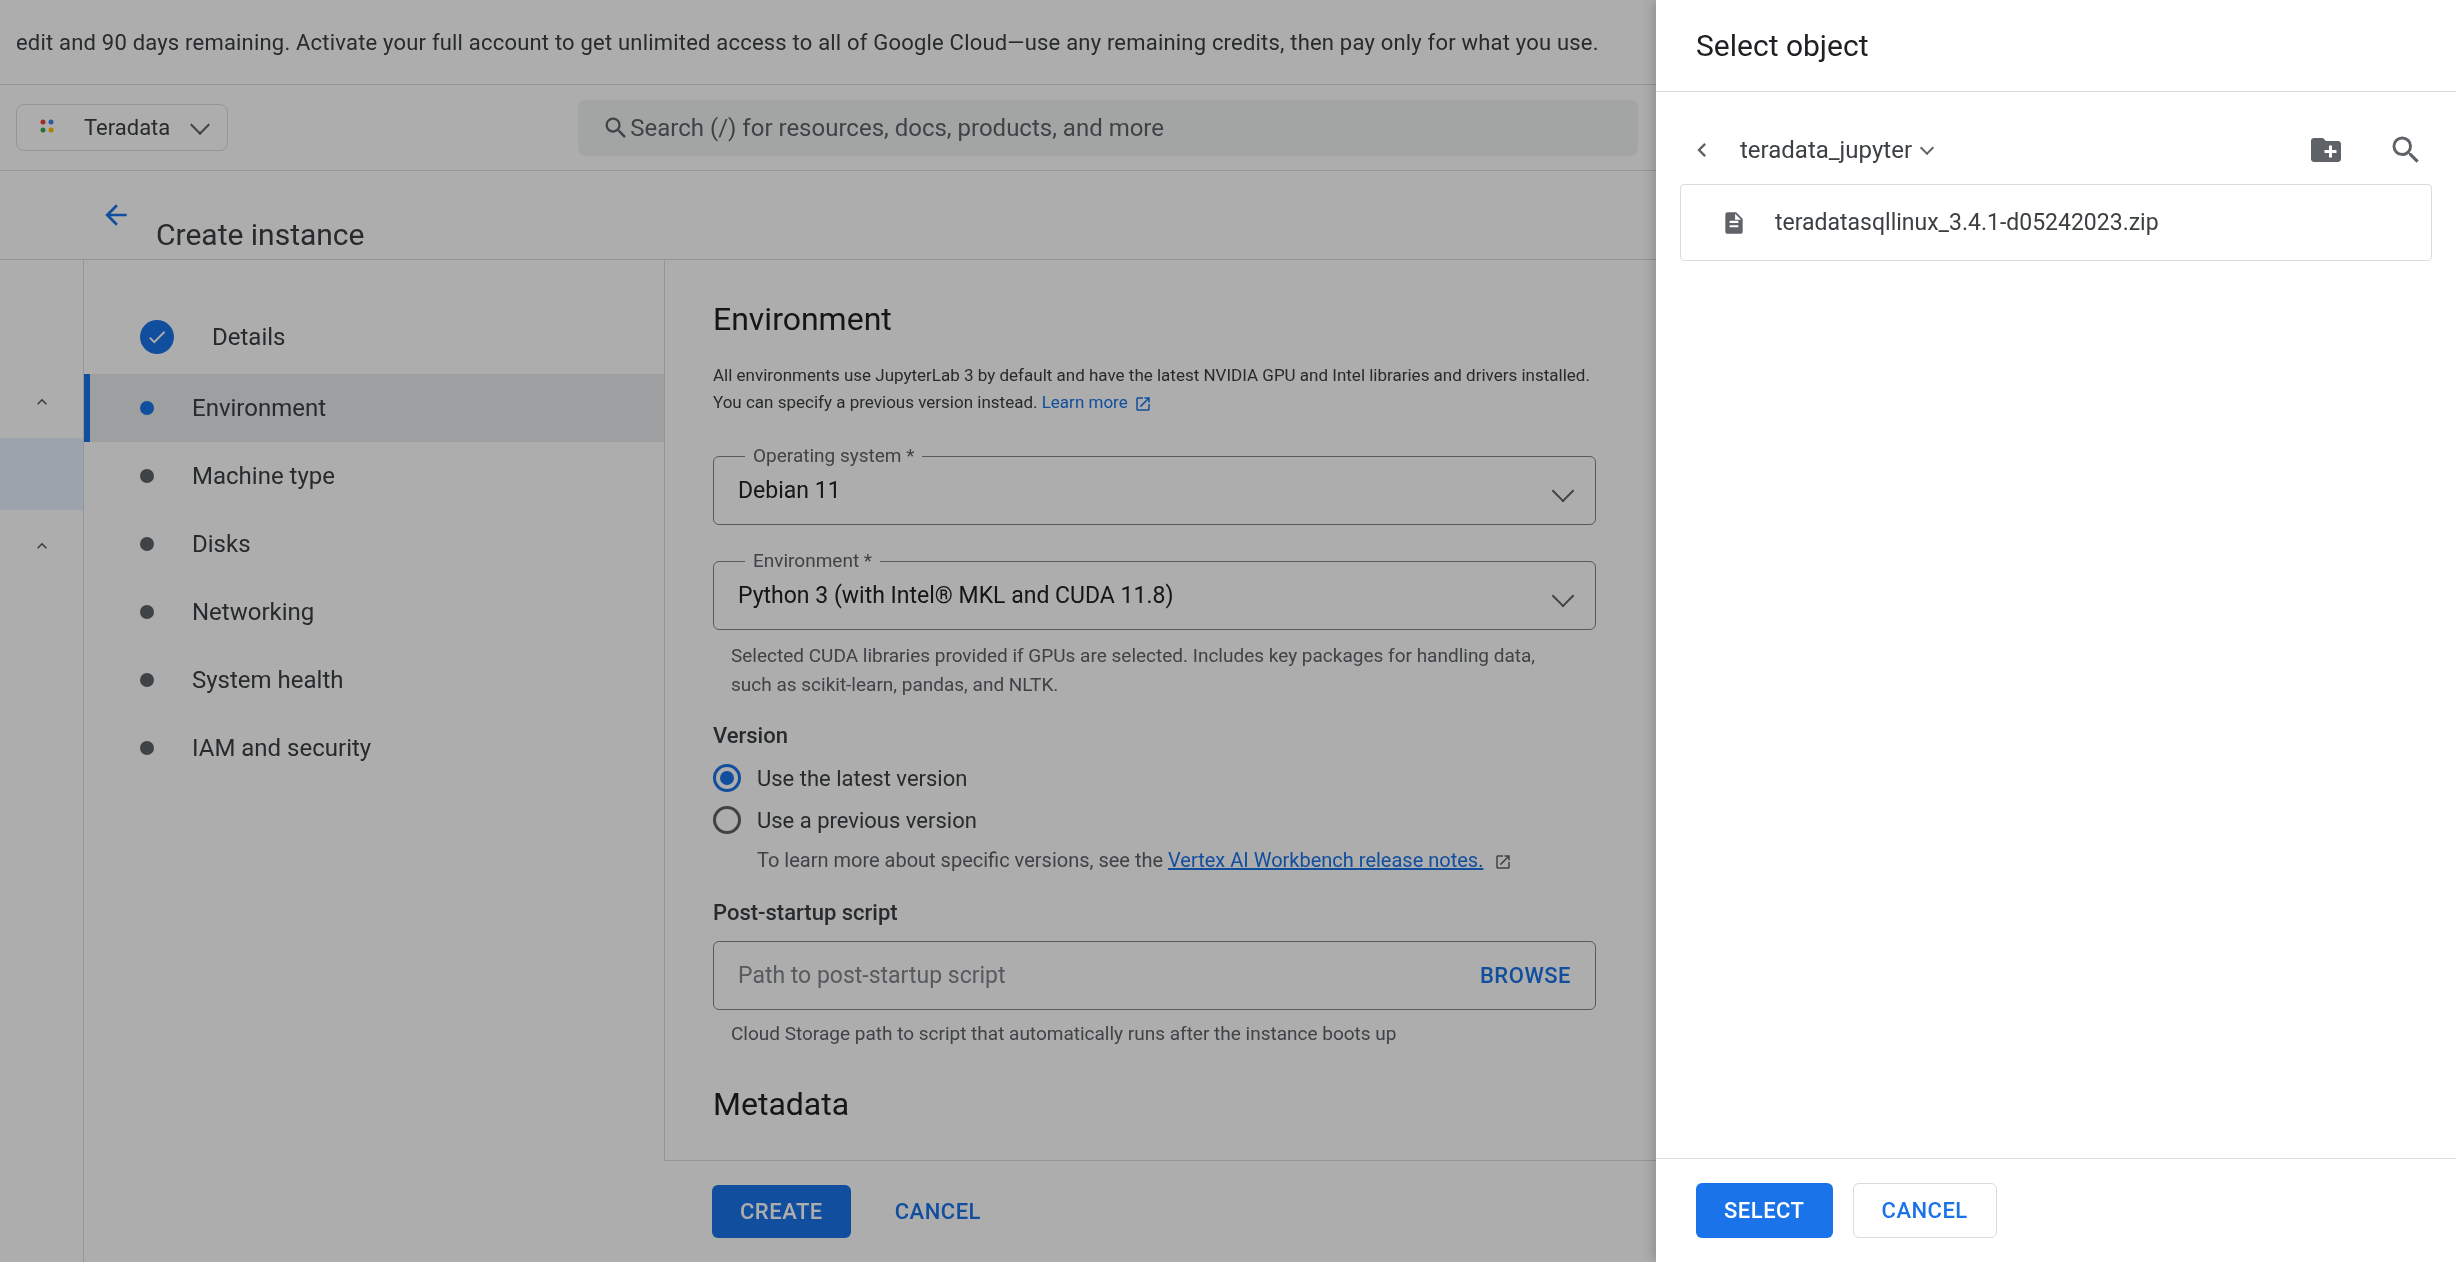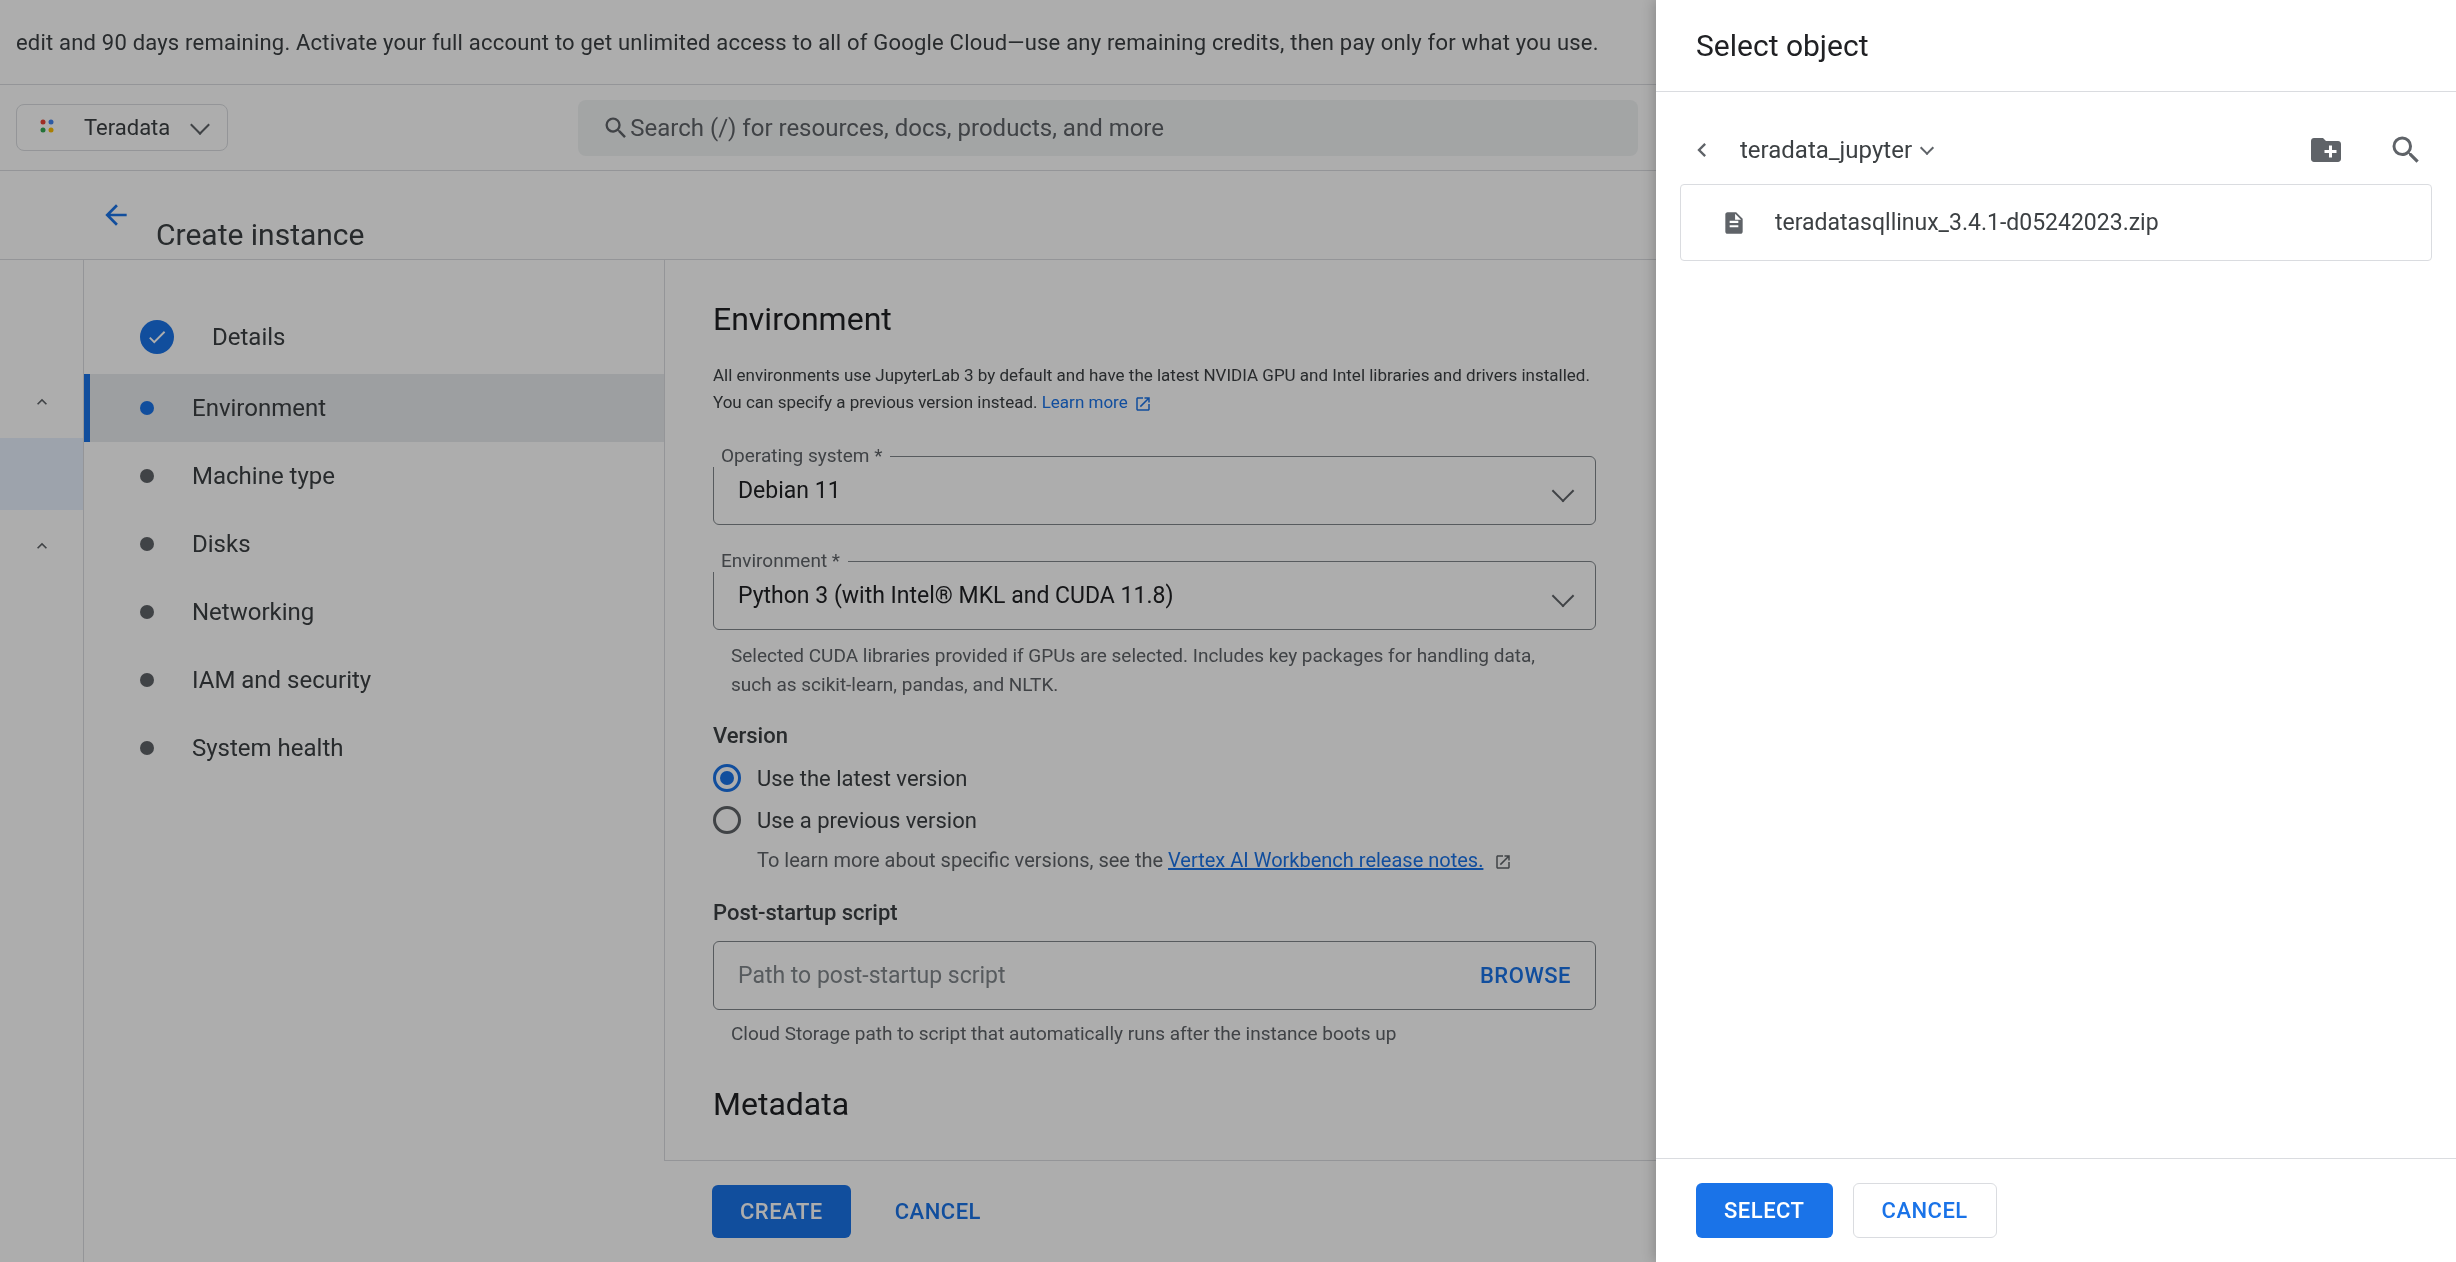--- a/index.html
+++ b/index.html
@@ -32,21 +32,21 @@
 .sidebar-item.active { background: #e8eaed; border-left-color: #1a73e8; }
 .sidebar-item.active .dot { background: #1a73e8; }
 
 .content { flex: 1; padding: 40px 48px; border-left: 1px solid #dadce0; overflow: hidden; max-width: 980px; }
 .section-title { font-size: 32px; font-weight: 400; color: #202124; margin-bottom: 24px; }
 .desc { font-size: 17px; color: #3c4043; line-height: 1.6; margin-bottom: 40px; max-width: 920px; }
 .desc a { color: #1a73e8; text-decoration: none; }
 .ext-link-icon { width: 18px; height: 18px; display: inline-block; margin-left: 6px; fill: #1a73e8; vertical-align: middle; }
 
 .field { position: relative; margin-bottom: 36px; max-width: 920px; }
-.field-label { position: absolute; top: -12px; left: 0; background: #fff; padding: 0 8px; font-size: 19px; color: #5f6368; }
+.field-label { position: absolute; top: -12px; left: 32px; background: #fff; padding: 0 8px; font-size: 19px; color: #5f6368; }
 .field-box { border: 1px solid #80868b; border-radius: 6px; padding: 20px 24px; font-size: 23px; color: #202124; display: flex; justify-content: space-between; align-items: center; }
 .field-box .drop { width: 16px; height: 16px; border-left: 2px solid #5f6368; border-bottom: 2px solid #5f6368; transform: rotate(-45deg); }
 .field-help { font-size: 19px; color: #5f6368; margin-top: 12px; padding: 0 18px; line-height: 1.5; }
 
 .subhead { font-size: 22px; font-weight: 500; color: #3c4043; margin: 24px 0 16px; }
 .radio-row { display: flex; align-items: center; gap: 16px; font-size: 22px; color: #3c4043; margin-bottom: 14px; margin-top: 8px; }
 .radio { width: 28px; height: 28px; border: 3px solid #5f6368; border-radius: 50%; display:flex; align-items:center; justify-content:center; }
 .radio.sel { border-color: #1a73e8; }
 .radio.sel::after { content: ''; width: 14px; height: 14px; background: #1a73e8; border-radius: 50%; }
 .radio-help { font-size: 20px; color: #5f6368; padding-left: 44px; margin-bottom: 28px; }
@@ -154,25 +154,25 @@
     <div class="sidebar-item">
       <span class="dot"></span>
       <span>Disks</span>
     </div>
     <div class="sidebar-item">
       <span class="dot"></span>
       <span>Networking</span>
     </div>
     <div class="sidebar-item">
       <span class="dot"></span>
+      <span>System health</span>
+    </div>
+    <div class="sidebar-item">
+      <span class="dot"></span>
       <span>IAM and security</span>
-    </div>
-    <div class="sidebar-item">
-      <span class="dot"></span>
-      <span>System health</span>
     </div>
   </div>
 
   <div class="content">
     <h2 class="section-title">Environment</h2>
     <p class="desc">
       <span>All environments use JupyterLab 3 by default and have the latest NVIDIA GPU and Intel libraries and drivers installed. You can specify a previous version instead. </span>
       <a href="#"><span>Learn more</span><svg class="ext-link-icon" viewBox="0 0 24 24">
             <path d="M19 19H5V5h7V3H5c-1.11 0-2 .9-2 2v14c0 1.1.89 2 2 2h14c1.1 0 2-.9 2-2v-7h-2v7zM14 3v2h3.59l-9.83 9.83 1.41 1.41L19 6.41V10h2V3h-7z"></path>
           </svg></a>

